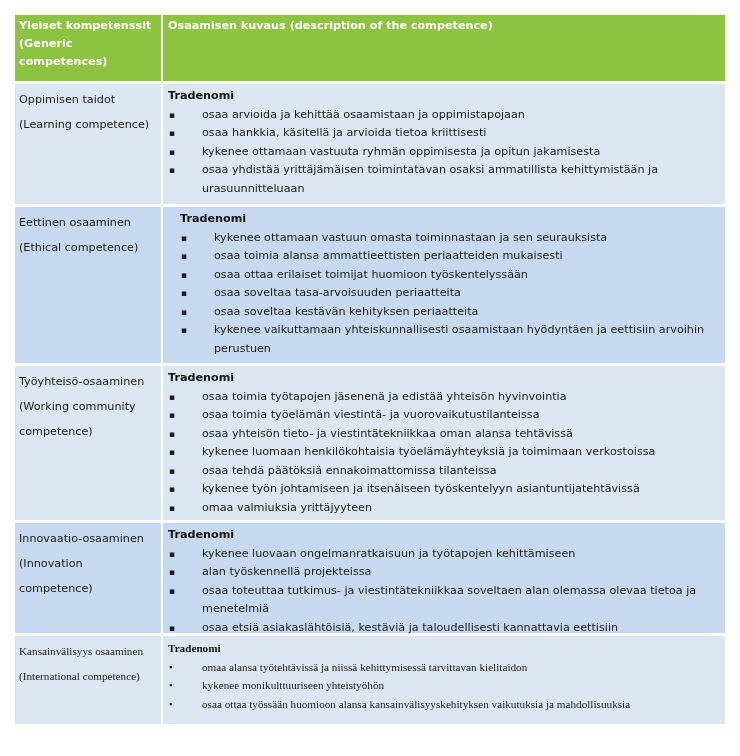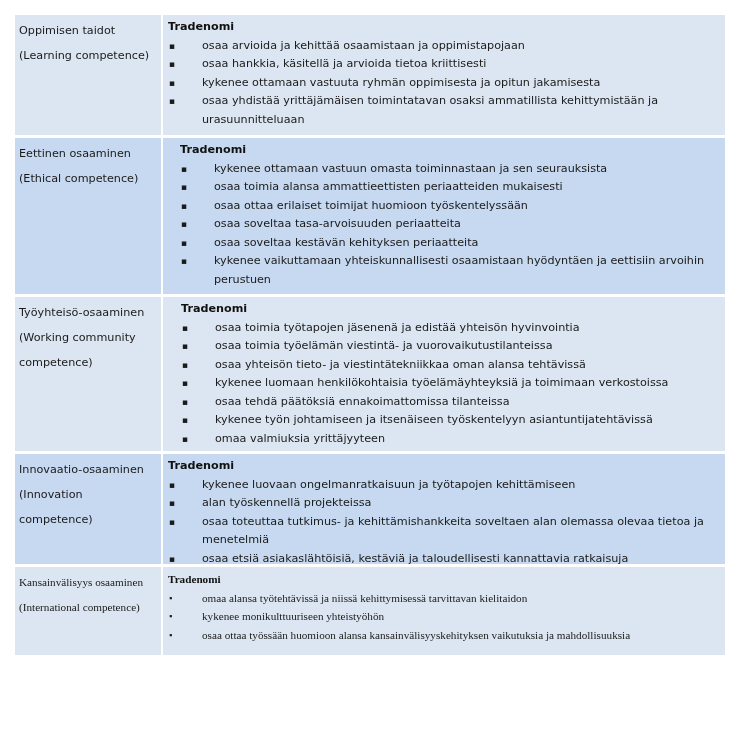--- a/index.html
+++ b/index.html
@@ -13,28 +13,32 @@
   .hdr .c1, .hdr .c2 { line-height:18px; padding-top:2px; }
   .light { background:#dce6f2; }
   .mid { background:#c6d9f0; }
   .title { font-weight:bold; color:#111; }
   ul { list-style:none; margin:0; padding:0; }
   li { display:flex; }
   .bullet { width:33px; flex:none; font-size:9px; line-height:18.5px; padding-left:1px; }
   .txt { flex:1; }
   .r1 { height:120px; }
   .r2 { height:156px;gap:12px; }
-  .r3 { height:154px;gap:13px; }
+  .r3 { height:154px; }
   .r4 { height:110px; overflow:hidden;justify-content:center; }
   .r5 { height:88px;font-family:Liberation Serif, serif; }
 </style>
 </head>
 <body>
 
 <div class="tbl">
+  <div class="row hdr">
+    <div class="c1">Yleiset kompetenssit (Generic competences)</div>
+    <div class="c2">Osaamisen kuvaus (description of the competence)</div>
+  </div>
 
   <div class="row light r1">
     <div class="c1">Oppimisen taidot (Learning competence)</div>
     <div class="c2">
       <div class="title">Tradenomi</div>
       <ul>
           <li>
             <span class="bullet">▪</span>
             <span class="txt">osaa arvioida ja kehittää osaamistaan ja oppimistapojaan</span>
           </li>
@@ -132,25 +136,25 @@
           <li>
             <span class="bullet">▪</span>
             <span class="txt">kykenee luovaan ongelmanratkaisuun ja työtapojen kehittämiseen</span>
           </li>
           <li>
             <span class="bullet">▪</span>
             <span class="txt">alan työskennellä projekteissa</span>
           </li>
           <li>
             <span class="bullet">▪</span>
-            <span class="txt">osaa toteuttaa tutkimus- ja kehittämishankkeita soveltaen alan olemassa olevaa tietoa ja menetelmiä</span>
+            <span class="txt">osaa toteuttaa tutkimus- ja viestintätekniikkaa soveltaen alan olemassa olevaa tietoa ja menetelmiä</span>
           </li>
           <li>
             <span class="bullet">▪</span>
-            <span class="txt">osaa etsiä asiakaslähtöisiä, kestäviä ja taloudellisesti kannattavia ratkaisuja</span>
+            <span class="txt">osaa etsiä asiakaslähtöisiä, kestäviä ja taloudellisesti kannattavia eettisiin</span>
           </li>
         </ul>
     </div>
   </div>
 
   <div class="row light r5">
     <div class="c1">Kansainvälisyys osaaminen (International competence)</div>
     <div class="c2">
       <div class="title">Tradenomi</div>
       <ul>

